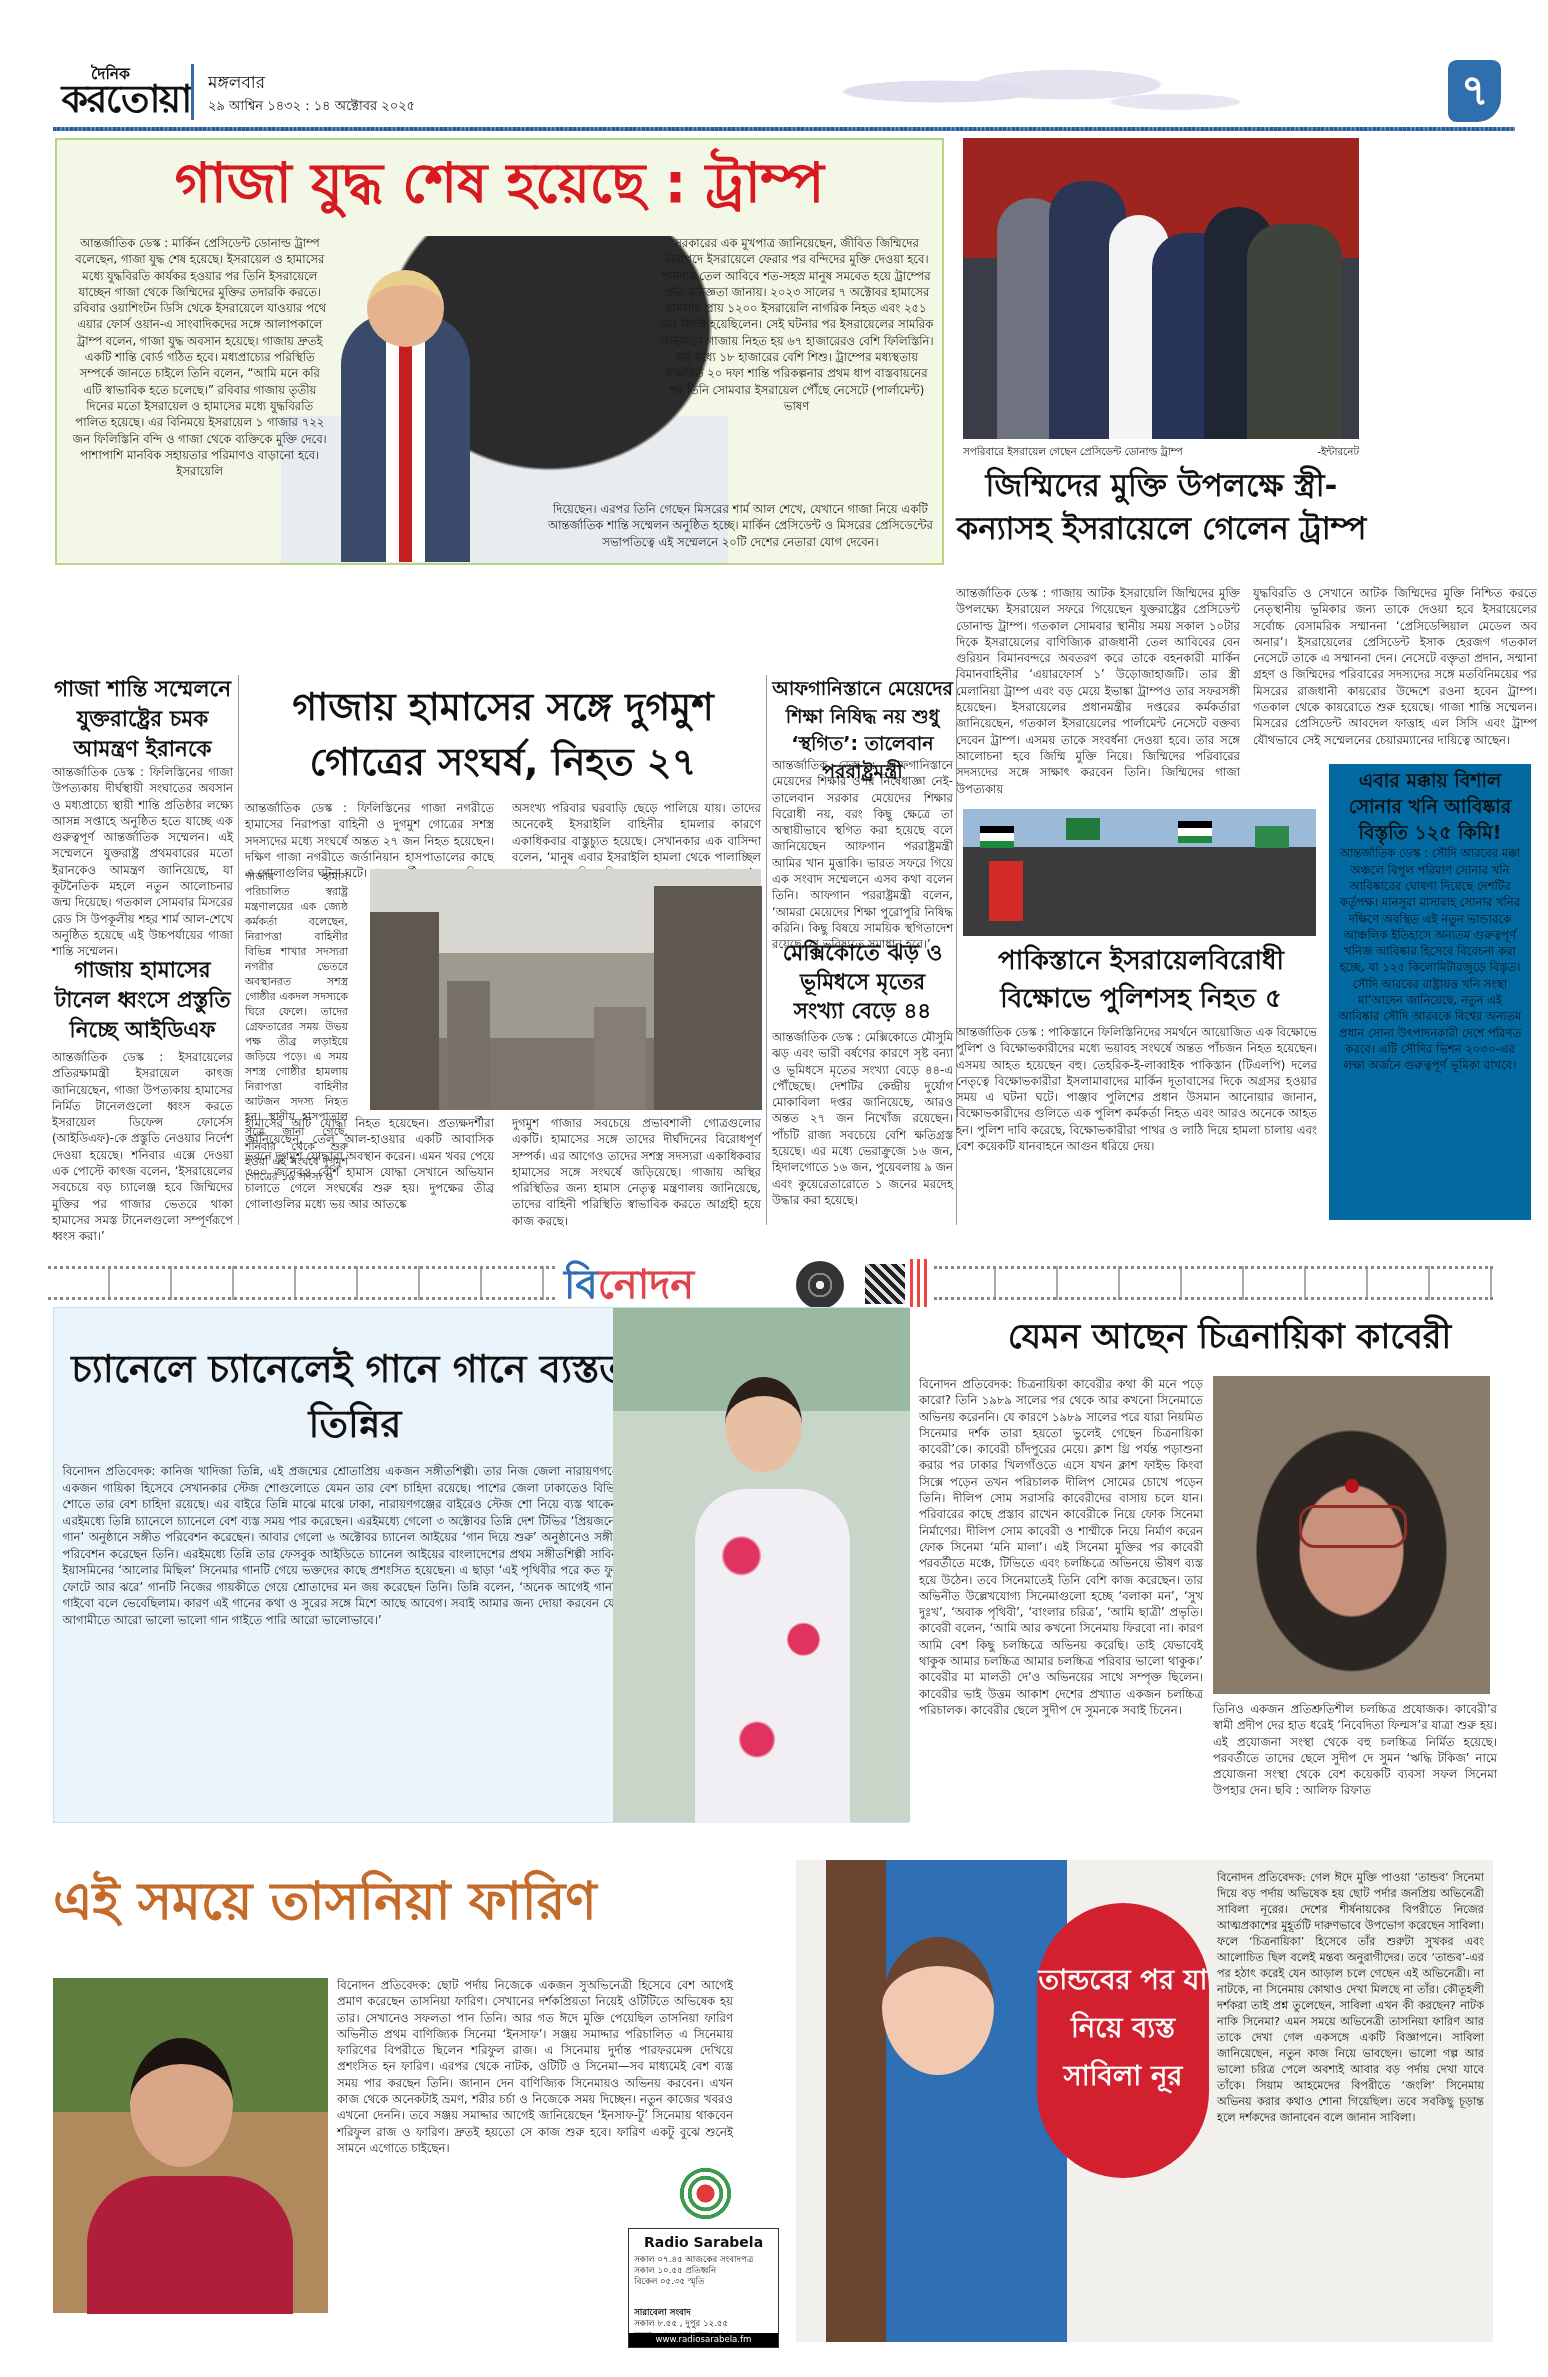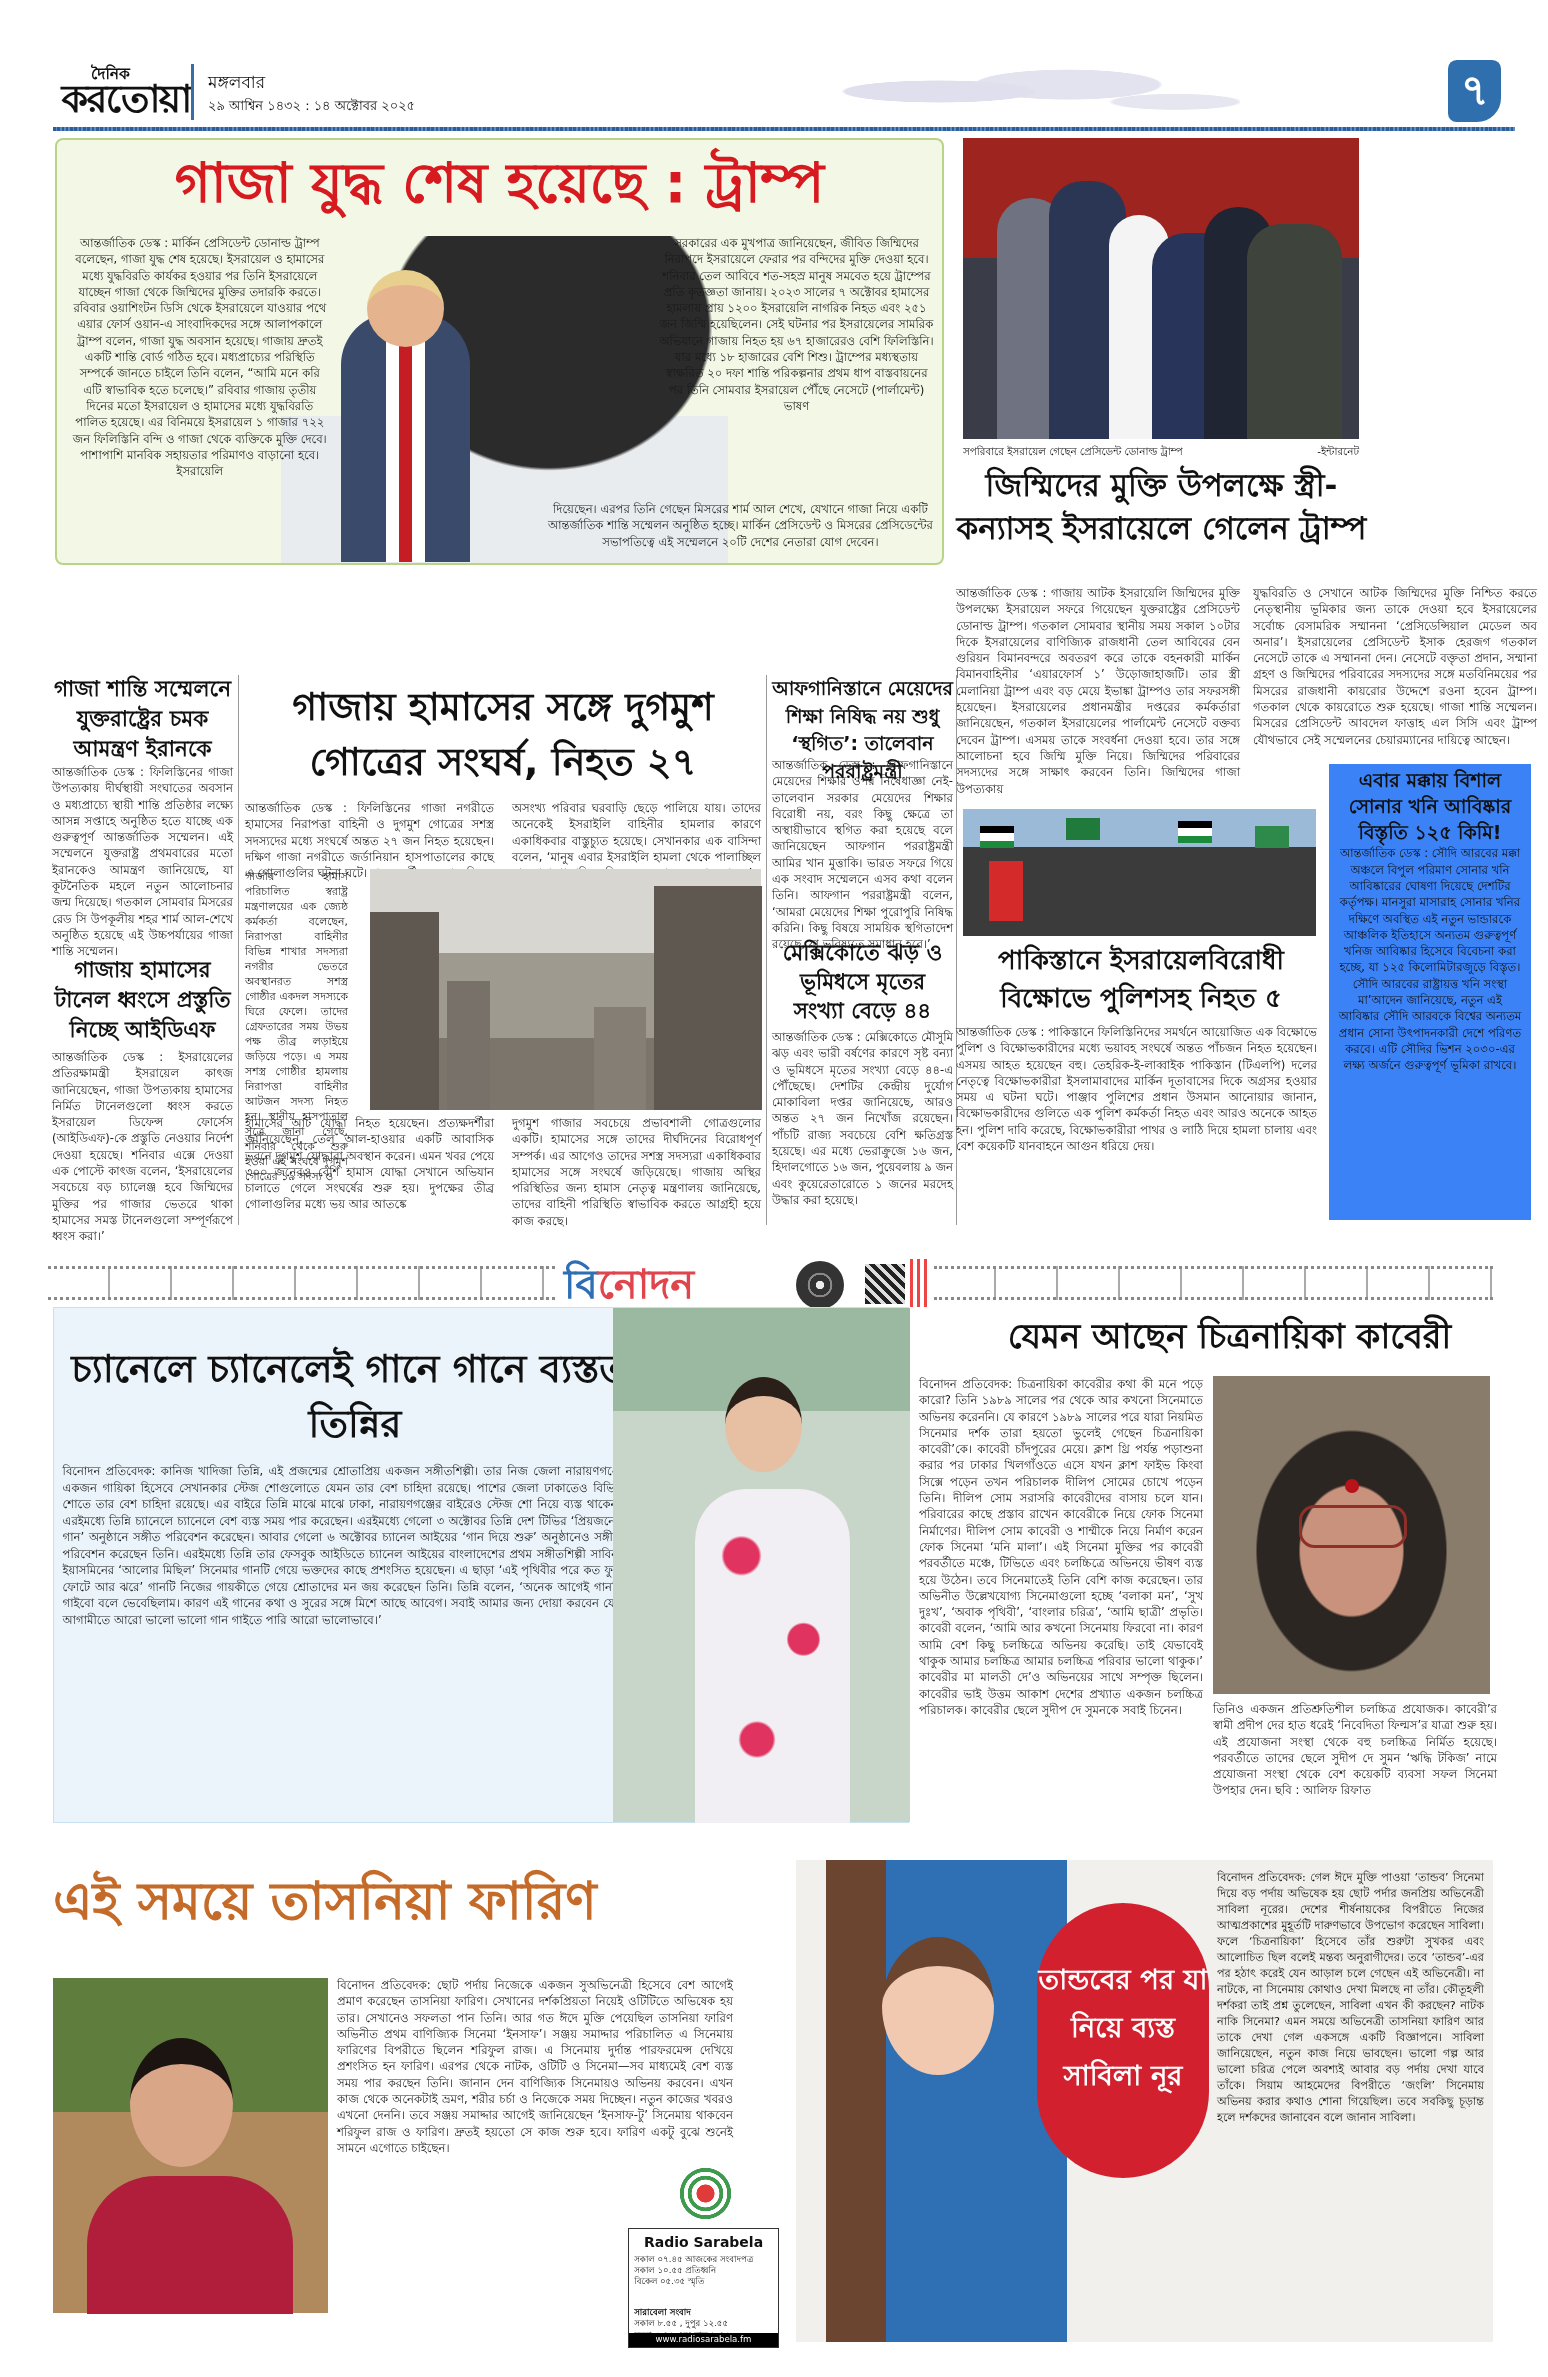--- a/index.html
+++ b/index.html
@@ -19,21 +19,21 @@
   .mast-date { position: absolute; left: 155px; top: 41px; font-size: 13px; }
   .world-map { position: absolute; left: 757px; top: 1.7px; width: 430px; height: 69px;
      background: radial-gradient(ellipse at 30% 50%, #dcdcec 0 22%, transparent 23%),
                  radial-gradient(ellipse at 60% 40%, #e0e0ee 0 25%, transparent 26%),
                  radial-gradient(ellipse at 85% 65%, #e4e4f0 0 12%, transparent 13%); opacity: .9; }
   .section-title { position: absolute; right: 77px; top: 0px; font-size: 55px; font-weight: 900; color: #2f6fad; line-height: 69px; }
   .page-no { position: absolute; right: 13.8px; top: 5.2px; width: 53px; height: 62px; border-radius: 8.6px 8.6px 24px 8.6px; background: #2f6fad; color: #fff; font-size: 43px; font-weight: bold; text-align: center; line-height: 60px; }
   .mast-rule { position: absolute; left: 0; top: 72px; width: 1462px; height: 4.3px; background: repeating-linear-gradient(90deg,#2d5e99 0 2.6px,#5d8cc4 2.6px 4.3px); }
 
   
-  #lead { left: 55px; top: 138px; width: 889px; height: 427px; background: #f3f8e6; border: 2.6px solid #b9d486; border-radius: 8px; }
+  #lead { left: 55px; top: 138px; width: 889px; height: 427px; background: #f3f8e6; border: 2.6px solid #b9d486; border-radius: 0; }
   #lead-headline { position: absolute; left: 0; top: 8.6px; width: 100%; text-align: center; color: #d71920; font-size: 55px; font-weight: bold; line-height: 69px; }
   #lead-photo { position: absolute; left: 224px; top: 96px; width: 447px; height: 327px;
      background: radial-gradient(ellipse at 60% 28%, #2b2b2b 0 42%, transparent 43%),
                  linear-gradient(180deg, transparent 0 55%, #e9ecef 55% 100%); }
   .trump-figure { position: absolute; left: 60px; top: 77px; width: 129px; height: 249px; background: linear-gradient(90deg,#3a4a6a 0 35%, #fff 35% 45%, #c41e24 45% 55%, #fff 55% 65%, #3a4a6a 65%); border-radius: 52px 52px 0 0; }
   .trump-head { position: absolute; left: 86px; top: 34px; width: 77px; height: 77px; border-radius: 50%; background: #e5b38d; border-top: 15.5px solid #e8cf8e; }
   #lead-left-text { position: absolute; left: 13.8px; top: 95px; width: 258px; }
   #lead-right-text { position: absolute; left: 602px; top: 95px; width: 275px; text-align: center; }
   #lead-bottom-text { position: absolute; left: 490px; top: 361px; width: 387px; text-align: center; }
 
@@ -68,21 +68,21 @@
   #afghan-body { left: 772px; top: 757px; width: 181px; }
   #mexico-headline { left: 772px; top: 938px; width: 181px; font-size: 21.5px; line-height: 29px; text-align: center; font-weight: bold; }
   #mexico-body { left: 772px; top: 1029px; width: 181px; }
 
   #pak-photo { left: 963px; top: 809px; width: 353px; height: 127px;
      background: linear-gradient(180deg,#9bbad8 0 30%, #3b3b3b 30% 100%); }
   .flag { position: absolute; width: 34px; height: 22.4px; }
   #pak-headline { left: 956px; top: 941px; width: 370px; font-size: 26px; line-height: 38px; text-align: center; font-weight: bold; }
   #pak-body { left: 956px; top: 1024px; width: 361px; }
 
-  #gold-box { left: 1329px; top: 764px; width: 202px; height: 456px; background: #3b82f6; padding: 3.4px 6.9px; }
+  #gold-box { left: 1329px; top: 764px; width: 202px; height: 456px; background: #0369a1; padding: 3.4px 6.9px; }
   #gold-headline { font-size: 19px; line-height: 26px; text-align: center; font-weight: bold; }
 
   
   #binodon-banner { left: 48px; top: 1254px; width: 1454px; height: 60px; }
   .filmstrip { position: absolute; top: 12px; height: 34px; border-top: 3.4px dotted #888; border-bottom: 3.4px dotted #888;
      background: repeating-linear-gradient(90deg, transparent 0 60px, #aaa 60px 62px); }
   #binodon-title { position: absolute; left: 516px; top: 0; font-size: 40px; font-weight: 900; line-height: 60px; }
   #binodon-title .b1 { color: #2d6eb5; } #binodon-title .b2 { color: #e0444c; }
   .film-reel { position: absolute; left: 748px; top: 6.9px; width: 48px; height: 48px; border-radius: 50%; background: radial-gradient(circle,#eee 0 12%, #333 13% 30%, #888 31% 36%, #333 37%); }
   .clapper { position: absolute; left: 817px; top: 10.3px; width: 40px; height: 40px; background: repeating-linear-gradient(45deg,#222 0 4.3px,#ddd 4.3px 7.7px); }

